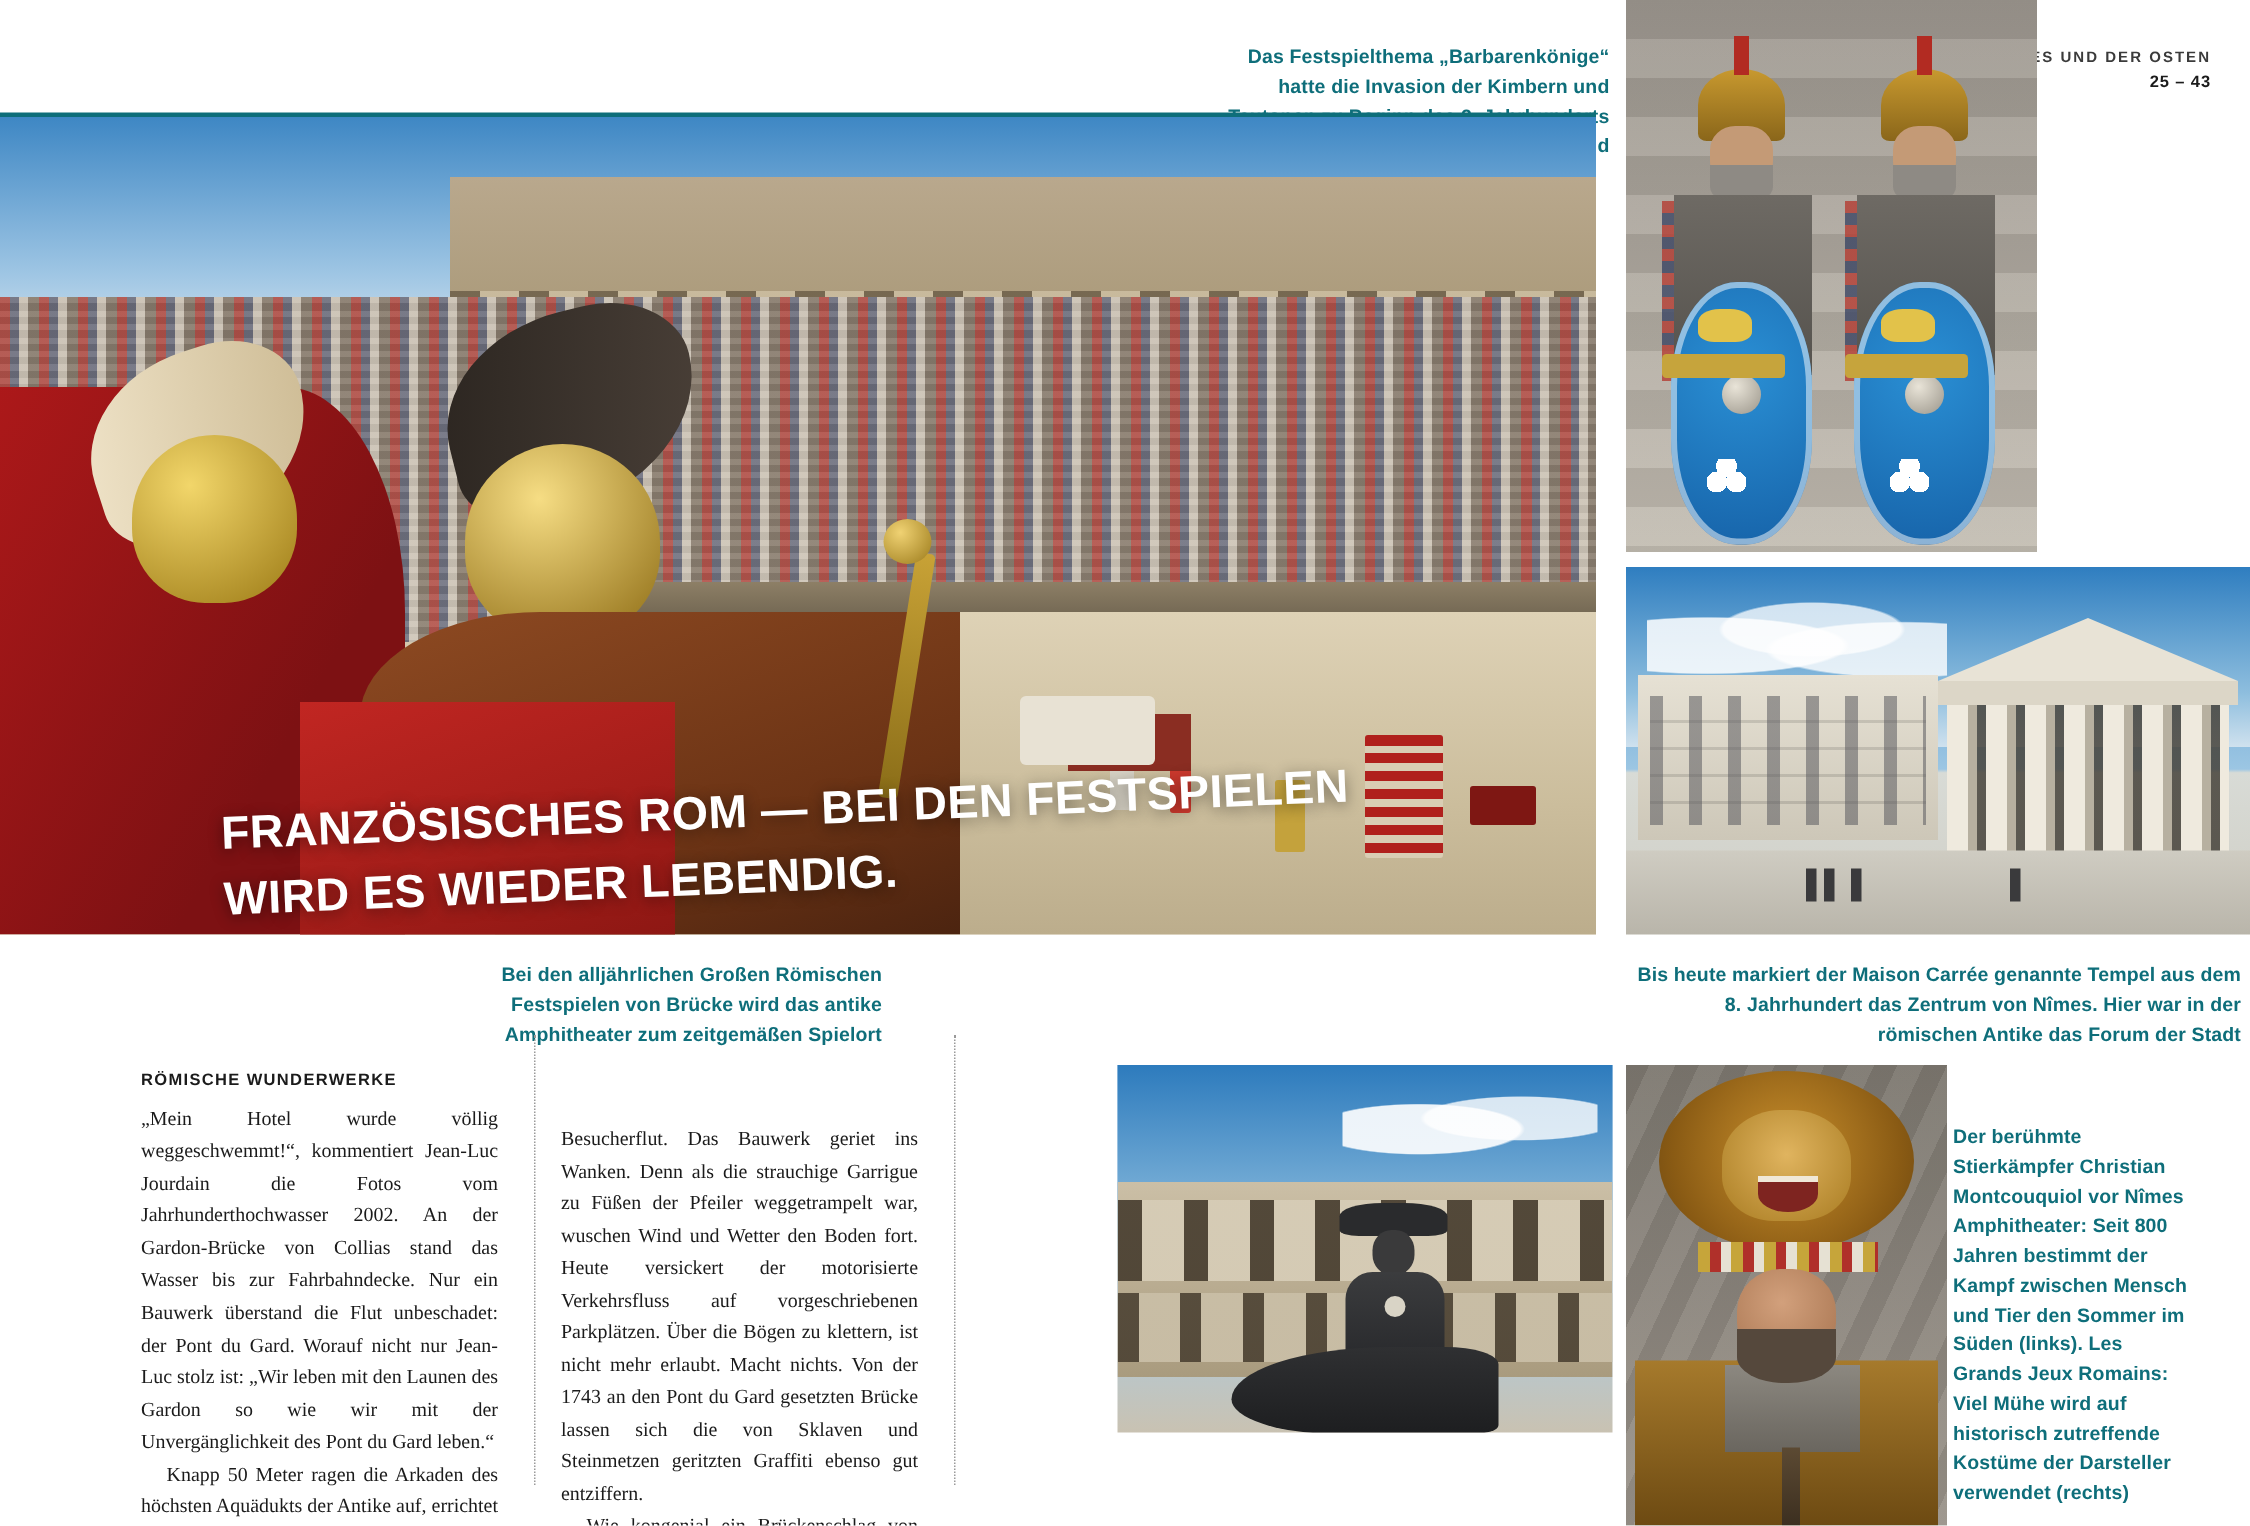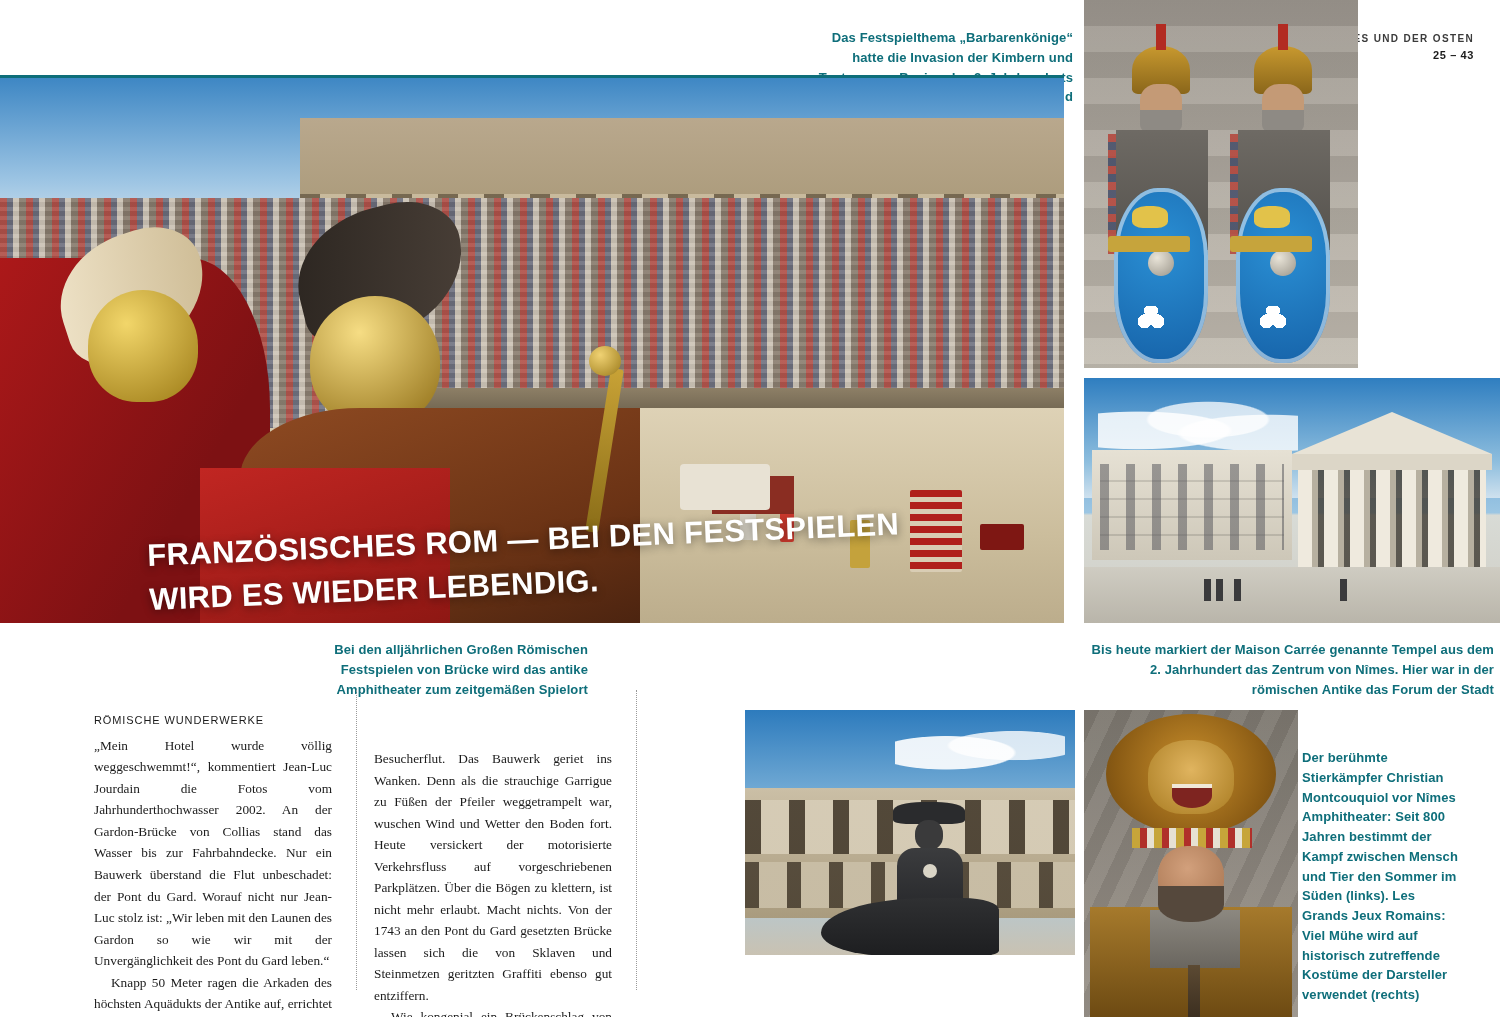--- a/index.html
+++ b/index.html
@@ -416,21 +416,21 @@
     font-size: 13.3px;
     line-height: 1.62;
     color: #1b1b1b;
     text-align: justify;
     hyphens: auto;
   }
   #col-1 { left: 94px; top: 712px; width: 238px; }
   #col-2 { left: 374px; top: 748px; width: 238px; }
   #col-1 .kicker {
     font-family: "Liberation Sans", sans-serif;
-    font-weight: normal; font-size: 11px;
+    font-weight: bold; font-size: 11px;
     letter-spacing: .9px; color: #1b1b1b;
     margin-bottom: 5px;
   }
   .col p { margin: 0; }
   .col p + p { text-indent: 17px; }
 
   
   .vrule {
     position: absolute; border-left: 1px dotted #9a9a9a;
   }
@@ -523,21 +523,21 @@
   </div>
   <div class="steps"></div>
   <div class="plaza"></div>
   <div class="ped" style="left:120px"></div>
   <div class="ped" style="left:132px"></div>
   <div class="ped" style="left:150px"></div>
   <div class="ped" style="left:256px"></div>
 </div>
 
 <div id="arena-caption" class="cap">Bei den alljährlichen Großen Römischen Festspielen von Brücke wird das antike Amphitheater zum zeitgemäßen Spielort</div>
-<div id="maison-caption" class="cap">Bis heute markiert der Maison Carrée genannte Tempel aus dem 2. Jahrhundert das Zentrum von Nîmes. Hier war in der römischen Antike das Forum der Stadt</div>
+<div id="maison-caption" class="cap">Bis heute markiert der Maison Carrée genannte Tempel aus dem 8. Jahrhundert das Zentrum von Nîmes. Hier war in der römischen Antike das Forum der Stadt</div>
 <div id="lion-caption" class="cap">Der berühmte Stierkämpfer Christian Montcouquiol vor Nîmes Amphitheater: Seit 800 Jahren bestimmt der Kampf zwischen Mensch und Tier den Sommer im Süden (links). Les Grands Jeux Romains: Viel Mühe wird auf historisch zutreffende Kostüme der Darsteller verwendet (rechts)</div>
 
 <div id="statue-photo" class="photo">
   <div class="sky3"></div>
   <div class="cloudy"></div>
   <div class="amph"></div>
   <div class="figure">
     <div class="hat"></div>
     <div class="head"></div>
     <div class="torso"></div>

